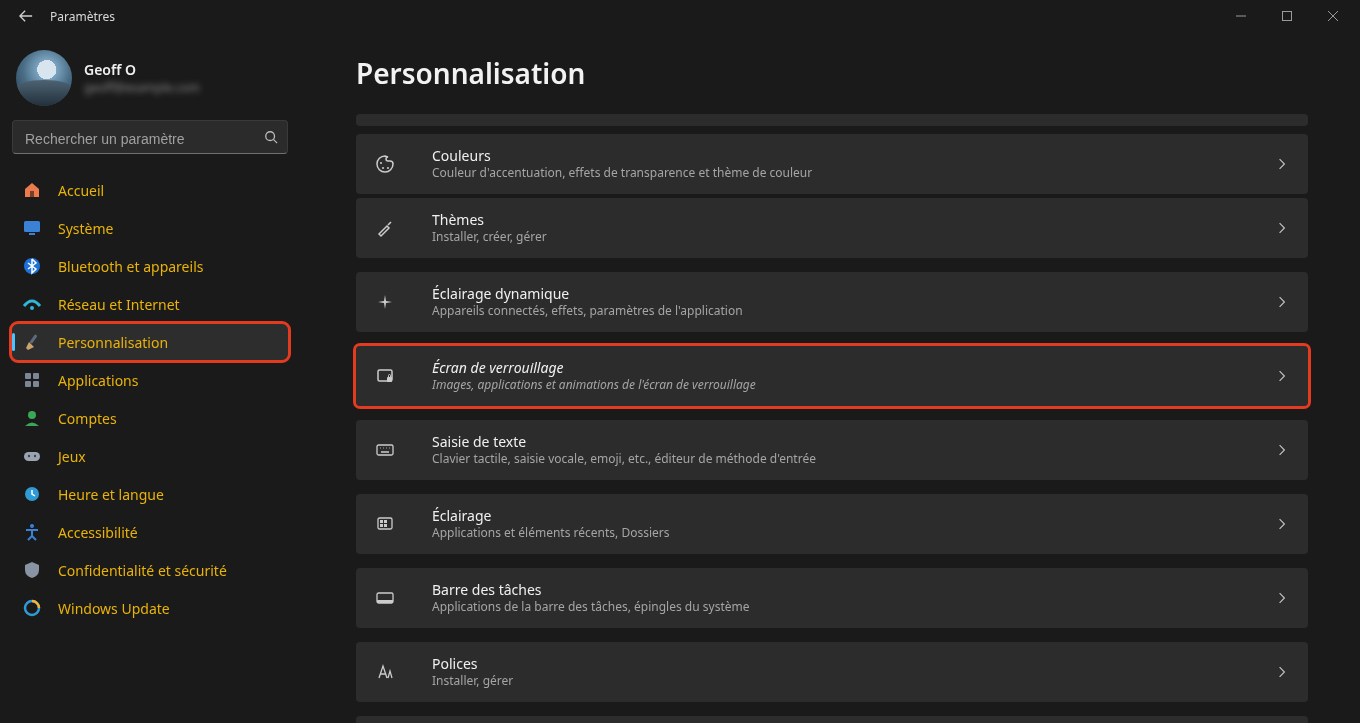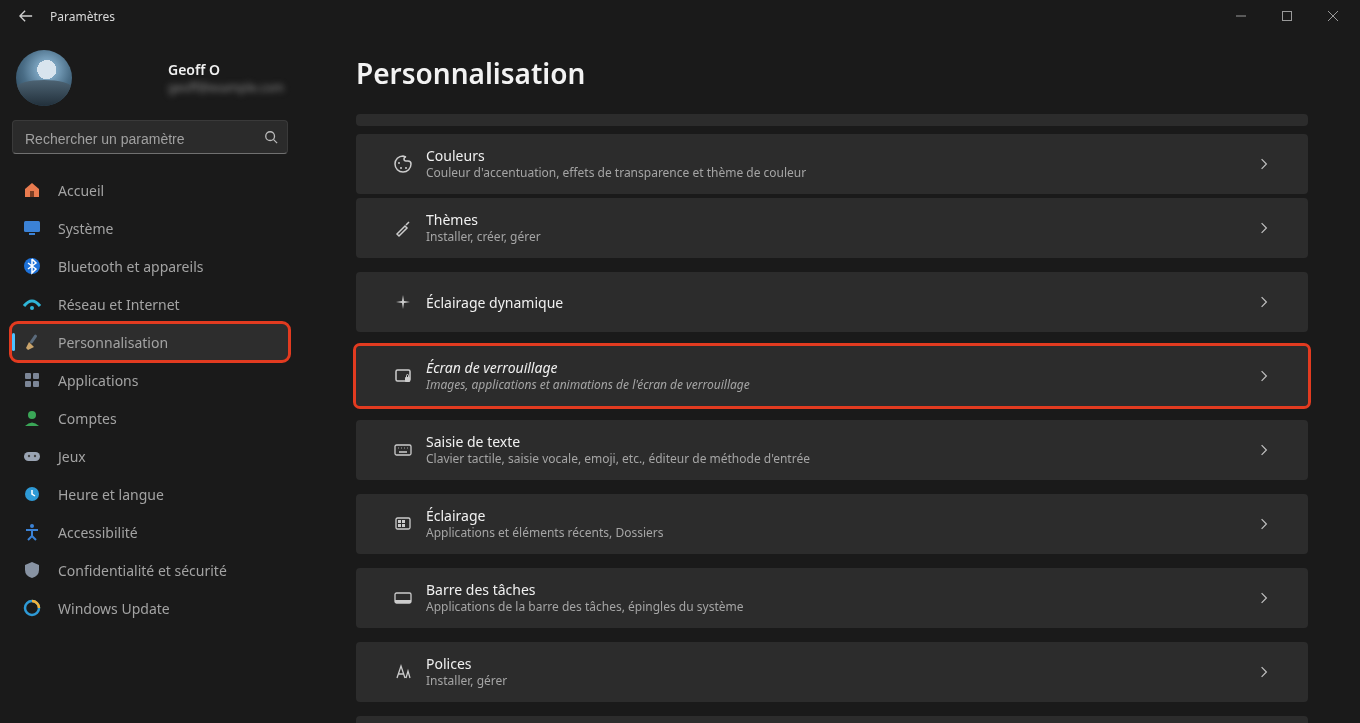--- a/index.html
+++ b/index.html
@@ -46,21 +46,20 @@
     width: 300px;
     padding: 14px 12px 0 12px;
     display: flex;
     flex-direction: column;
   }
   .account {
     display: flex;
     align-items: center;
     gap: 12px;
     padding: 4px 4px 14px 4px;
-    justify-content: space-between;
   }
   .avatar {
     width: 56px; height: 56px;
     border-radius: 50%;
     background: radial-gradient(circle at 55% 35%, #d8e4ee 0%, #d8e4ee 20%, #7ba3bf 20%, #4a6d86 50%, #1b3446 100%);
     overflow: hidden;
     position: relative;
   }
   .avatar::after {
     content: "";
@@ -95,21 +94,21 @@
   }
 
   .nav { display: flex; flex-direction: column; gap: 2px; }
   .nav-item {
     display: flex;
     align-items: center;
     height: 36px;
     padding: 0 10px;
     border-radius: 4px;
     gap: 16px;
-    color: #a3a3a3;
+    color: #eab308;
     cursor: pointer;
     position: relative;
   }
   .nav-item.selected {
     background: #2d2d2d;
   }
   .nav-item.selected::before {
     content: "";
     position: absolute;
     left: 0; top: 9px; bottom: 9px; width: 3px;
@@ -141,22 +140,22 @@
     border-radius: 4px;
     margin-bottom: 8px;
   }
 
   .row {
     background: #2c2c2c;
     border-radius: 4px;
     height: 60px;
     display: flex;
     align-items: center;
-    padding: 0 36px;
-    gap: 12px;
+    padding: 0 18px;
+    gap: 36px;
     margin-bottom: 4px;
     cursor: pointer;
     position: relative;
   }
   .row.spaced { margin-bottom: 14px; }
   .row.tall { height: 78px; }
   .row.highlighted {
     outline: 3px solid #e23b20;
     outline-offset: 0;
     font-style: italic;
@@ -356,20 +355,21 @@
           </span>
         </div>
         <div class="row spaced">
           <span class="row-icon">
             <svg width="20" height="20" viewBox="0 0 20 20">
               <use href="#i-sparkle"></use>
             </svg>
           </span>
           <div class="texts">
             <div class="row-title">Éclairage dynamique</div>
+            <div class="row-sub">Appareils connectés, effets, paramètres de l'application</div>
           </div>
           <span class="chev">
             <svg width="16" height="16" viewBox="0 0 20 20">
               <use href="#i-chev"></use>
             </svg>
           </span>
         </div>
         <div class="row spaced highlighted">
           <span class="row-icon">
             <svg width="20" height="20" viewBox="0 0 20 20">

